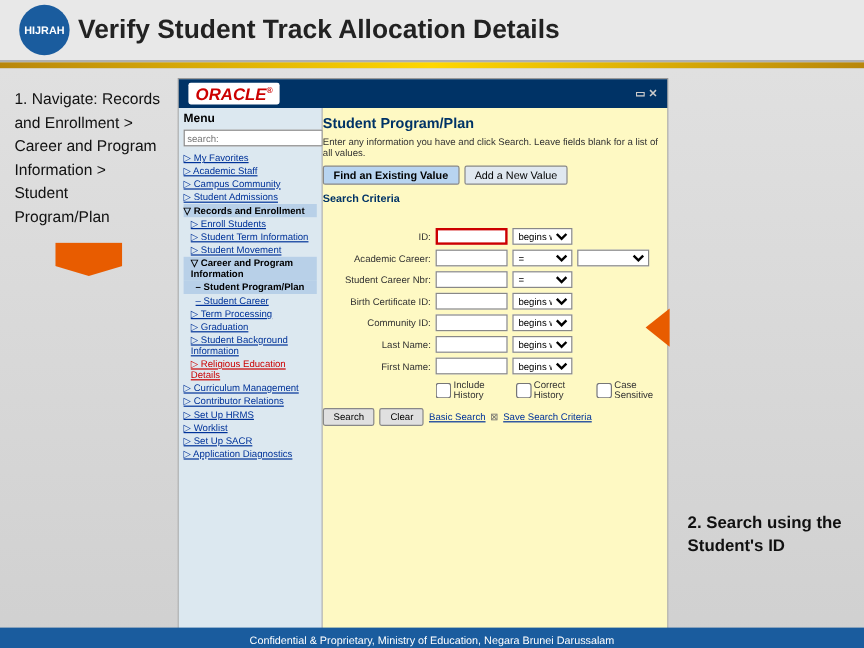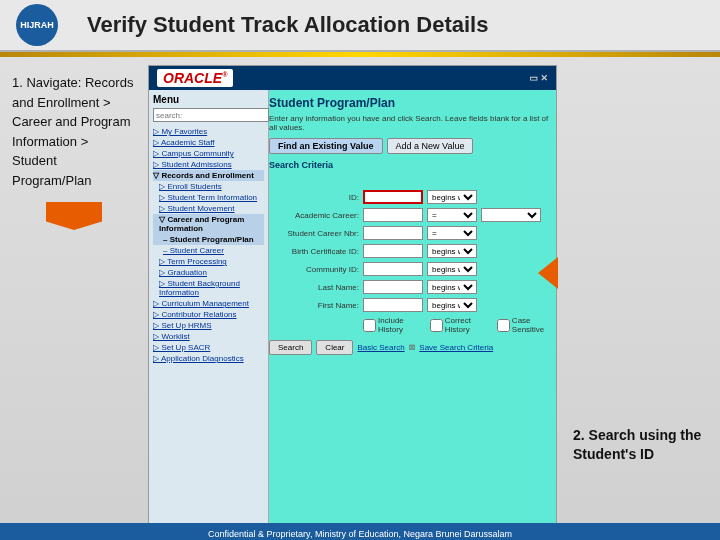--- a/index.html
+++ b/index.html
@@ -16,41 +16,40 @@
       background: #e8e8e8;
       height: 52px;
       display: flex;
       align-items: center;
       padding: 0 16px;
       border-bottom: 2px solid #b0b0b0;
     }
     .logo-area {
       display: flex;
       align-items: center;
-      gap: 19px;
+      gap: 7px;
     }
     .logo-circle {
       width: 42px;
       height: 42px;
       background: #1a5c9e;
       border-radius: 50%;
       display: flex;
       align-items: center;
       justify-content: center;
       color: white;
       font-size: 9px;
       font-weight: bold;
       text-align: center;
       line-height: 1.2;
     }
     .header-title {
       font-size: 22px;
       font-weight: bold;
       color: #222;
-      margin-left: 10px;
     }
 
     
     .main-content {
       display: flex;
       height: 488px;
       background: linear-gradient(to bottom, #e0e0e0 0%, #d0d0d0 100%);
       position: relative;
     }
 
@@ -156,21 +155,21 @@
       font-weight: bold;
       color: #000;
       text-decoration: none;
       background: #b8d0e8;
     }
 
     
     .oracle-content {
       flex: 1;
       padding: 6px 0;
-      background: #5eead4;
+      background: #fef9c3;
     }
     .content-title {
       font-size: 12px;
       font-weight: bold;
       color: #003366;
       margin-bottom: 4px;
     }
     .content-desc {
       font-size: 8px;
       color: #333;
@@ -386,20 +385,21 @@
         <div class="menu-item active">▽ Records and Enrollment</div>
         <div class="menu-item" style="padding-left:6px;">▷ Enroll Students</div>
         <div class="menu-item" style="padding-left:6px;">▷ Student Term Information</div>
         <div class="menu-item" style="padding-left:6px;">▷ Student Movement</div>
         <div class="menu-item active" style="padding-left:6px;">▽ Career and Program Information</div>
         <div class="menu-item active" style="padding-left:10px; font-weight:bold;">– Student Program/Plan</div>
         <div class="menu-item" style="padding-left:10px;">– Student Career</div>
         <div class="menu-item" style="padding-left:6px;">▷ Term Processing</div>
         <div class="menu-item" style="padding-left:6px;">▷ Graduation</div>
         <div class="menu-item" style="padding-left:6px;">▷ Student Background Information</div>
+        <div class="menu-item" style="padding-left:6px; color:#cc0000;">▷ Religious Education Details</div>
         <div class="menu-item">▷ Curriculum Management</div>
         <div class="menu-item">▷ Contributor Relations</div>
         <div class="menu-item">▷ Set Up HRMS</div>
         <div class="menu-item">▷ Worklist</div>
         <div class="menu-item">▷ Set Up SACR</div>
         <div class="menu-item">▷ Application Diagnostics</div>
       </div>
 
       <div class="oracle-content">
         <div class="content-title">Student Program/Plan</div>

